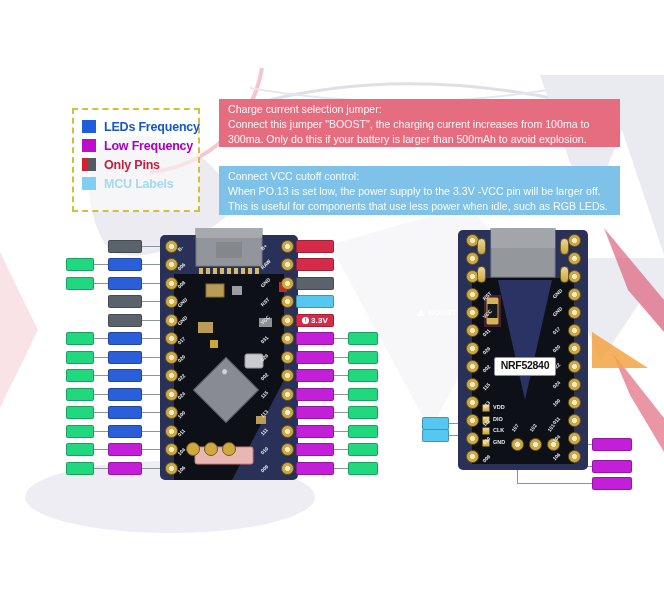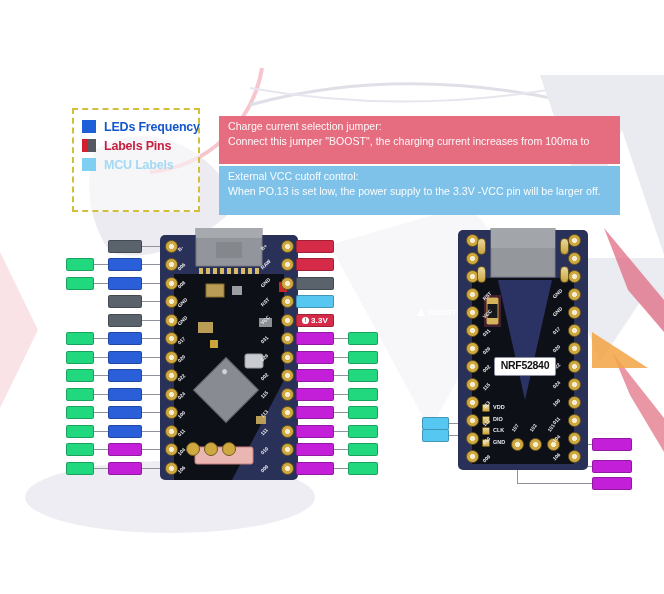--- a/index.html
+++ b/index.html
@@ -70,36 +70,42 @@
     <polygon points="0,252 38,330 0,408" fill="#f5ccd3" opacity="0.55"></polygon>
     <polygon points="330,245 430,430 520,265 468,205" fill="#f0f0f6" opacity="0.5"></polygon>
   </svg>
 
   <div id="legend">
       <div class="leg-row">
         <div class="leg-swatch" style="background: linear-gradient(90deg, rgb(30, 94, 216) 0px, rgb(30, 94, 216) 45%, rgb(30, 94, 216) 45%, rgb(30, 94, 216) 100%);"></div>
         <div class="leg-label" style="color: rgb(20, 86, 203);">LEDs Frequency</div>
       </div>
       <div class="leg-row">
+        <div class="leg-swatch" style="background: linear-gradient(90deg, rgb(189, 12, 204) 0px, rgb(189, 12, 204) 45%, rgb(189, 12, 204) 45%, rgb(189, 12, 204) 100%);"></div>
+        <div class="leg-label" style="color: rgb(171, 0, 196);">Low Frequency</div>
+      </div>
+      <div class="leg-row">
         <div class="leg-swatch" style="background: linear-gradient(90deg, rgb(212, 31, 48) 0px, rgb(212, 31, 48) 45%, rgb(85, 90, 97) 45%, rgb(85, 90, 97) 100%);"></div>
-        <div class="leg-label" style="color: rgb(196, 31, 62);">Labels Pins</div>
+        <div class="leg-label" style="color: rgb(196, 31, 62);">Only Pins</div>
       </div>
       <div class="leg-row">
         <div class="leg-swatch" style="background: linear-gradient(90deg, rgb(126, 207, 242) 0px, rgb(126, 207, 242) 45%, rgb(126, 207, 242) 45%, rgb(126, 207, 242) 100%);"></div>
         <div class="leg-label" style="color: rgb(163, 217, 243);">MCU Labels</div>
       </div>
     </div>
 
-  <div class="infobox" id="infobox-0" style="top: 99px; height: 48px; background: rgb(230, 108, 127); margin-top: 17px;">
+  <div class="infobox" id="infobox-0" style="top: 99px; height: 48px; background: rgb(230, 108, 127);">
       <div class="ln">Charge current selection jumper:</div>
       <div class="ln">Connect this jumper "BOOST", the charging current increases from 100ma to</div>
+      <div class="ln">300ma. Only do this if your battery is larger than 500mAh to avoid explosion.</div>
     </div>
   <div class="infobox" id="infobox-1" style="top: 166px; height: 49px; background: rgb(127, 194, 233);">
-      <div class="ln">External VCC cutoff control:</div>
+      <div class="ln">Connect VCC cutoff control:</div>
       <div class="ln">When PO.13 is set low, the power supply to the 3.3V -VCC pin will be larger off.</div>
+      <div class="ln">This is useful for components that use less power when idle, such as RGB LEDs.</div>
     </div>
 
   <div class="board" id="left-board" style="left:160px;top:228px;width:138px;height:252px;">
     <svg width="138" height="252" viewBox="0 0 138 252">
       <rect x="0" y="7" width="138" height="245" rx="5" fill="#2a3158"></rect>
       <path d="M14,46 L124,46 L124,152 L72,252 L14,252 Z" fill="#0e1018"></path>
       <rect x="36" y="0" width="66" height="38" fill="#92959b" stroke="#77797e"></rect>
       <rect x="36" y="0" width="66" height="10" fill="#a6a9ae"></rect>
       <rect x="56" y="14" width="26" height="16" fill="#84878c"></rect>
       <g fill="#d8bb66">

